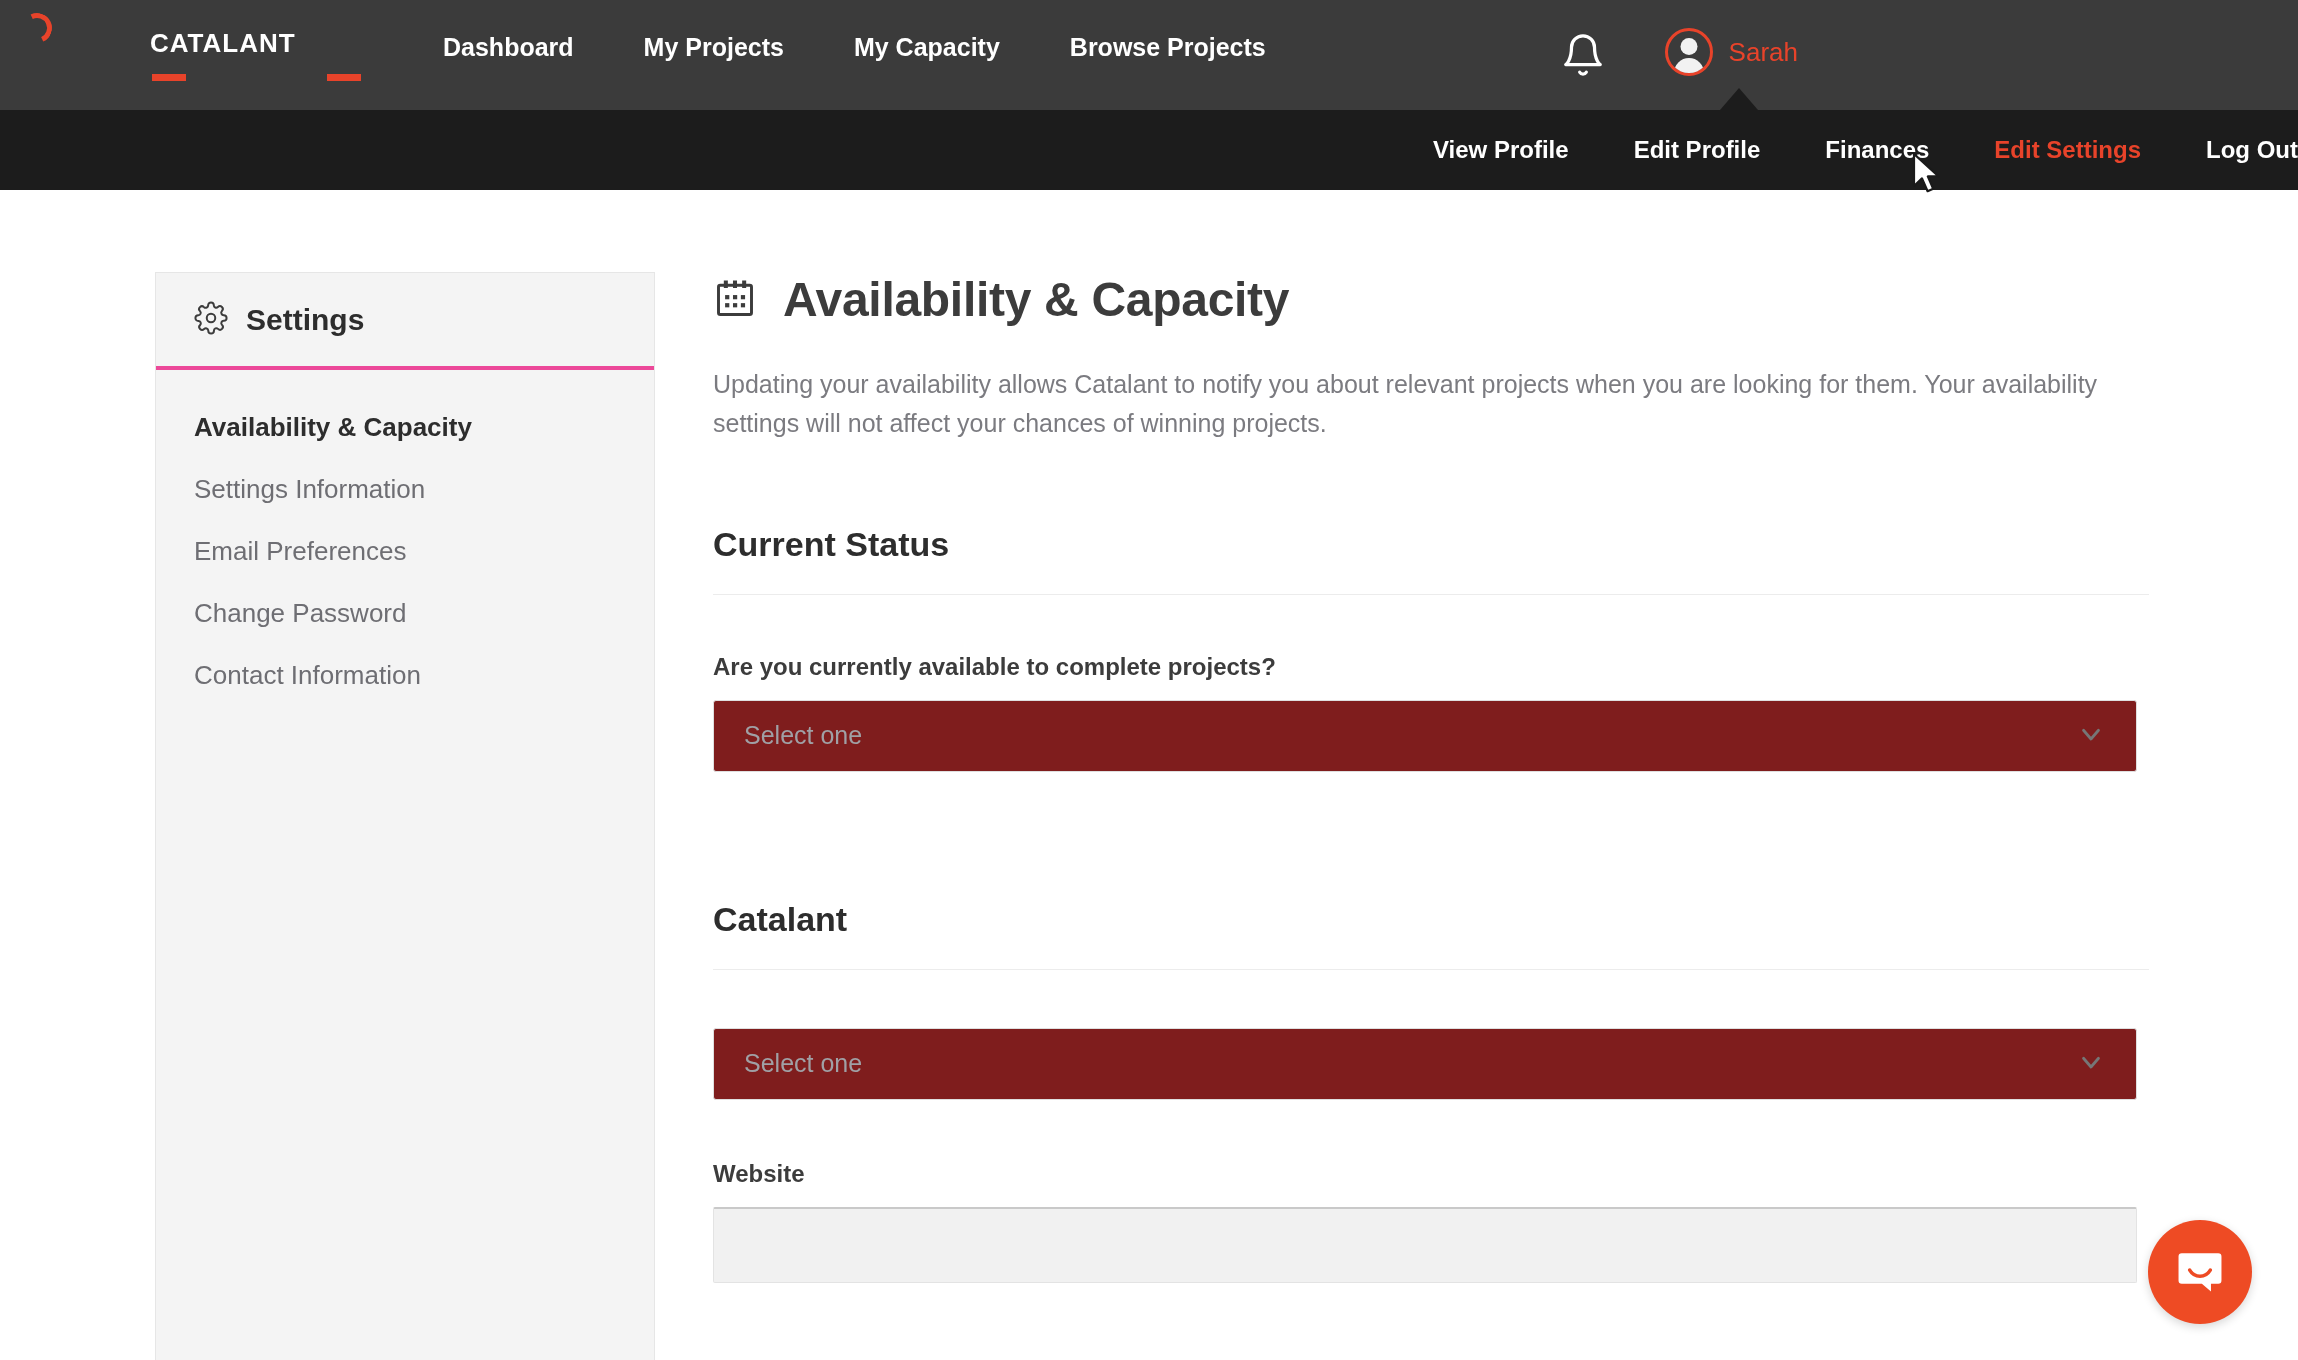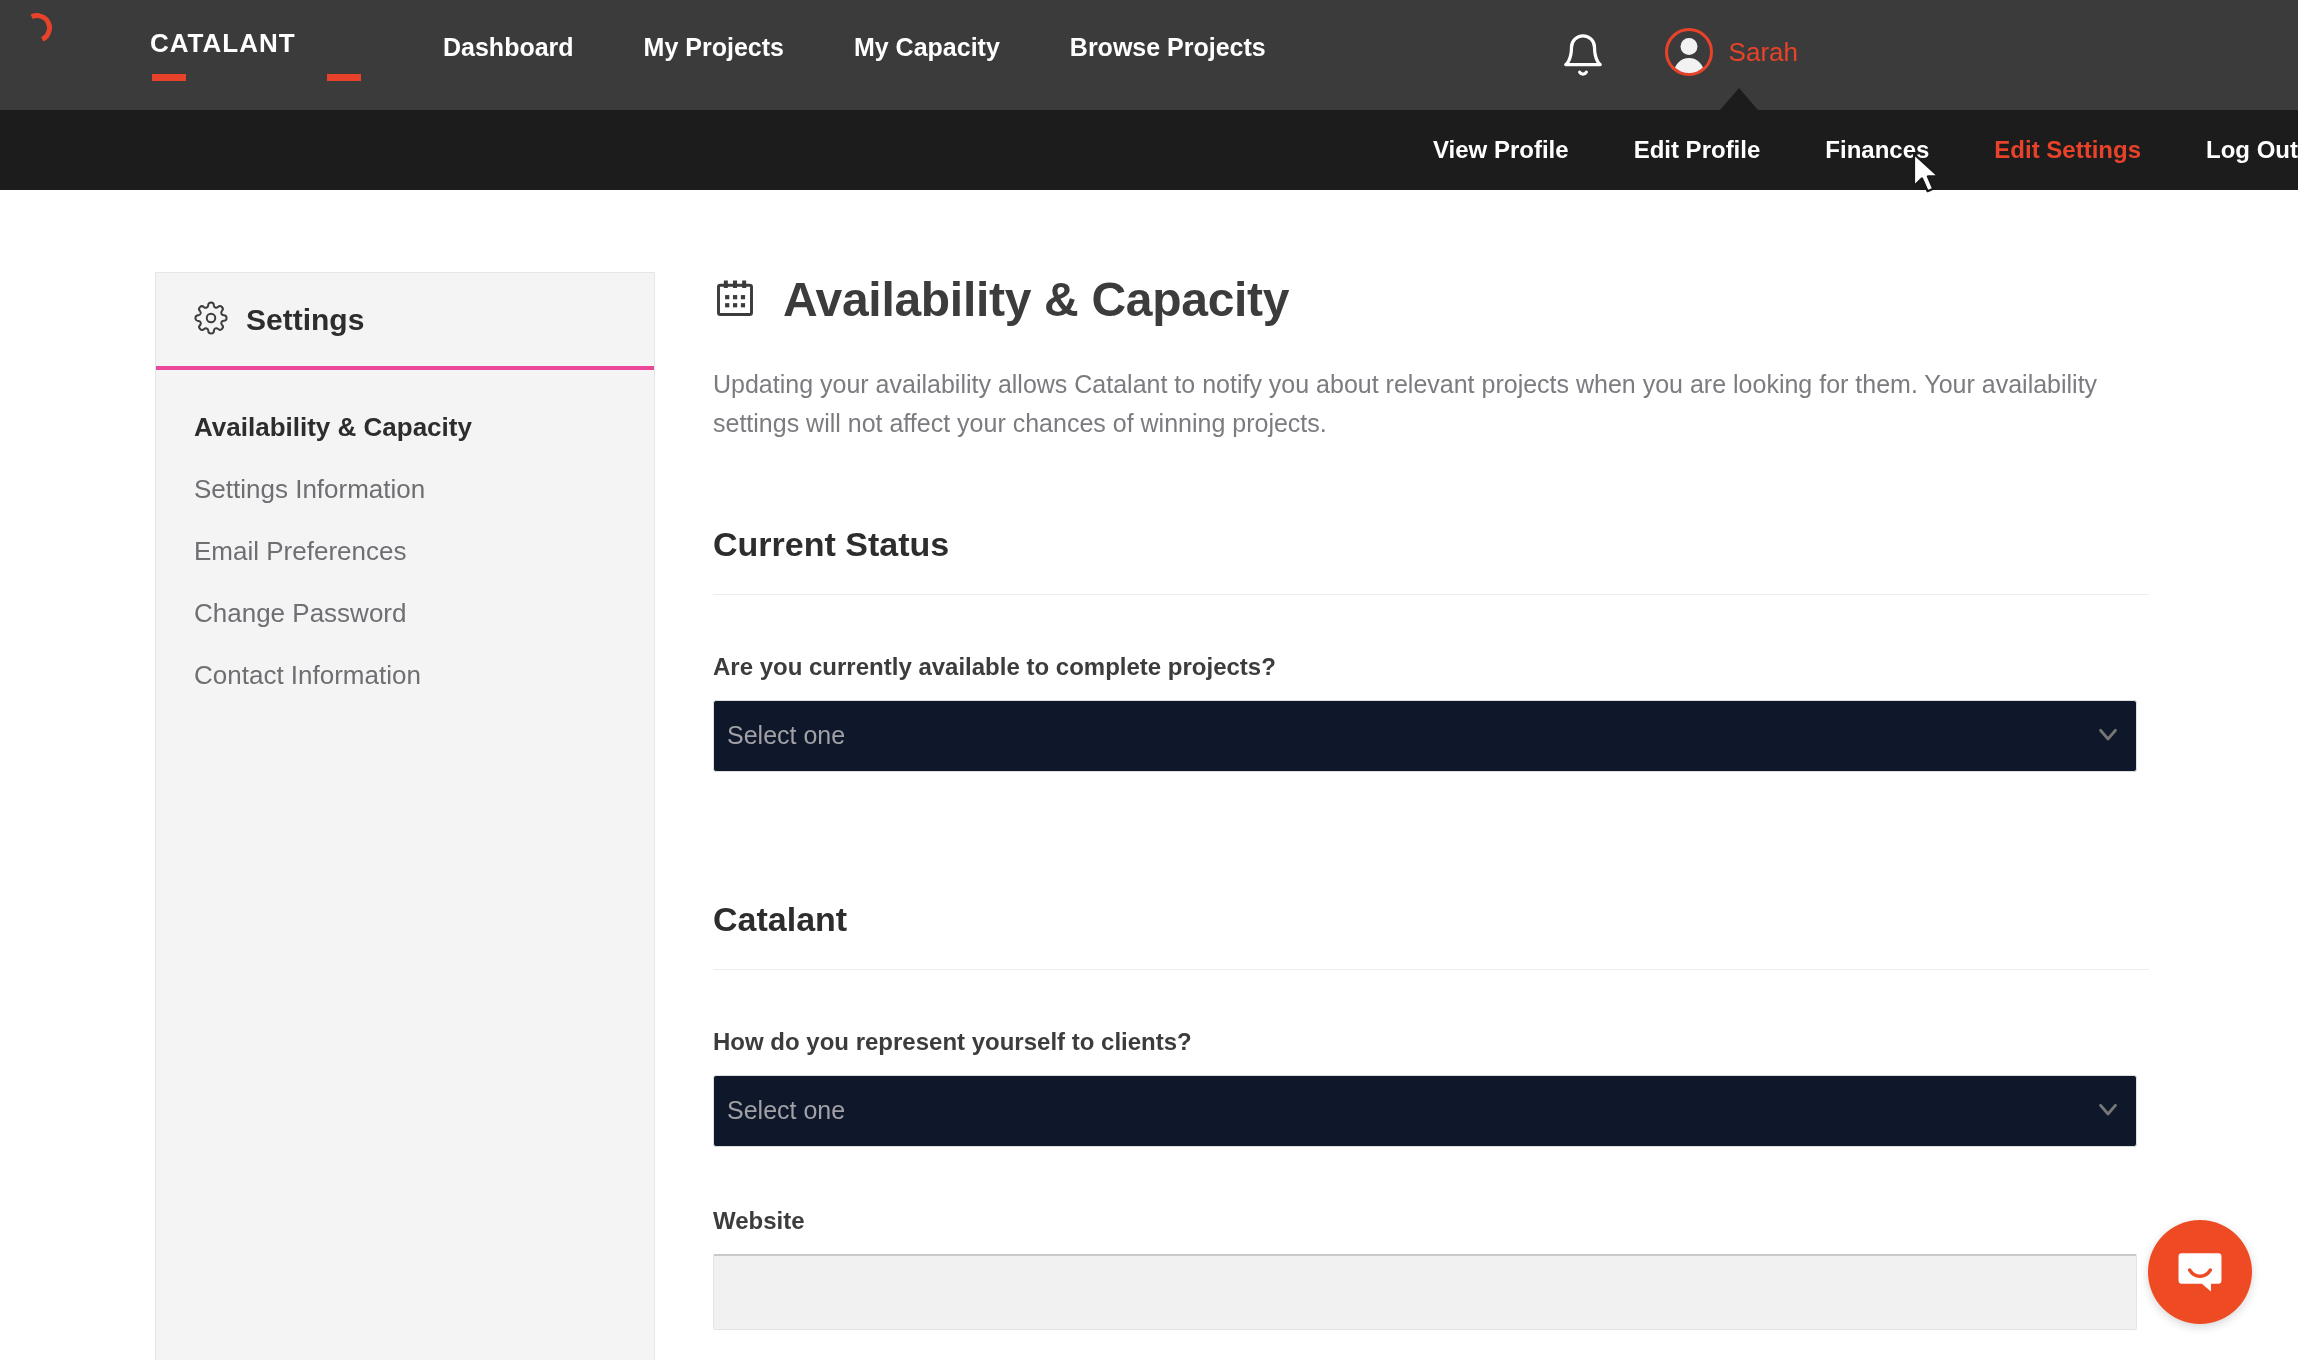--- a/index.html
+++ b/index.html
@@ -260,24 +260,24 @@
     font-weight: bold;
     color: #3c3c3c;
     margin-bottom: 19px;
   }
 
   .select-box {
     width: 1424px;
     height: 72px;
     border: 1px solid #dfdfdf;
     border-radius: 3px;
-    background: #0f172a;
-    display: flex;
-    align-items: center;
-    padding: 0 13px;
+    background: #7f1d1d;
+    display: flex;
+    align-items: center;
+    padding: 0 30px;
     cursor: pointer;
   }
   .select-placeholder {
     font-size: 25px;
     color: #a0a0a5;
     flex: 1;
   }
 
   .gap-lg { height: 128px; }
   .gap-md { height: 60px; }
@@ -414,21 +414,20 @@
       </svg>
     </span>
   </div>
 
   <div class="gap-lg"></div>
 
   
   <div class="section-title">Catalant</div>
   <div class="section-rule"></div>
 
-  <div class="field-label">How do you represent yourself to clients?</div>
   <div class="select-box">
     <span class="select-placeholder">Select one</span>
     <span>
       <svg width="30" height="30" viewBox="0 0 24 24" fill="none" stroke="#767676" stroke-width="2.2" stroke-linecap="round" stroke-linejoin="round">
         <polyline points="6 9 12 16 18 9"></polyline>
       </svg>
     </span>
   </div>
 
   <div class="gap-md"></div>

